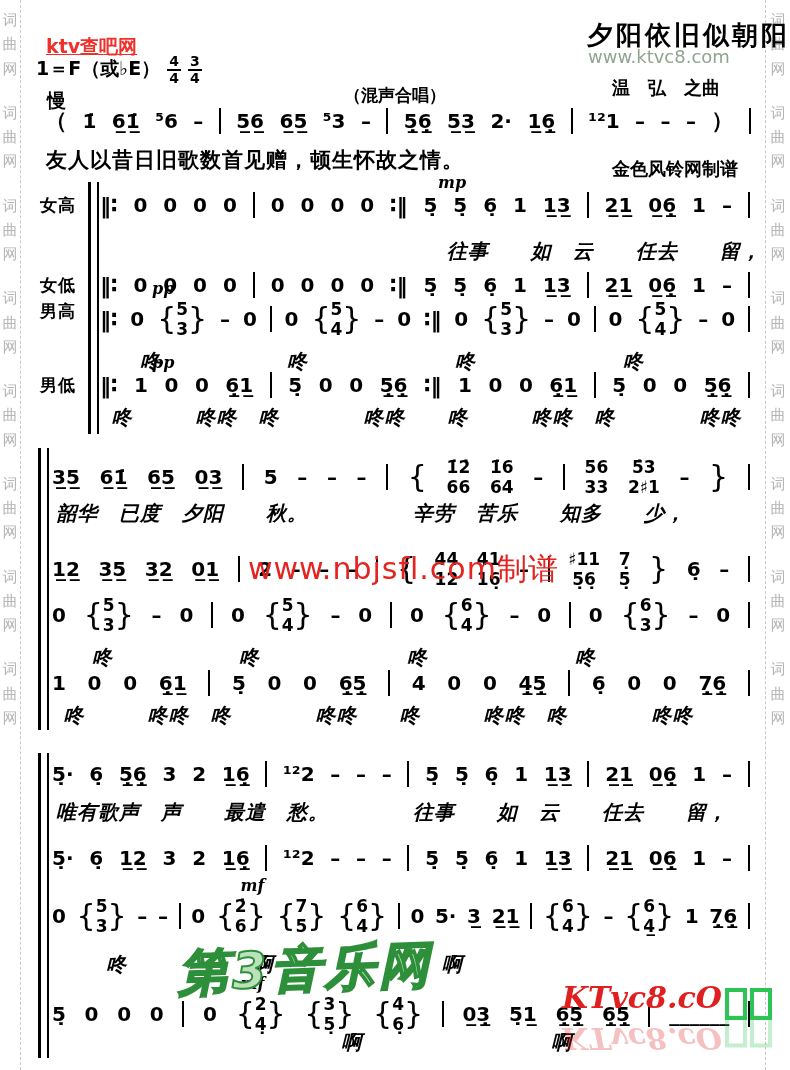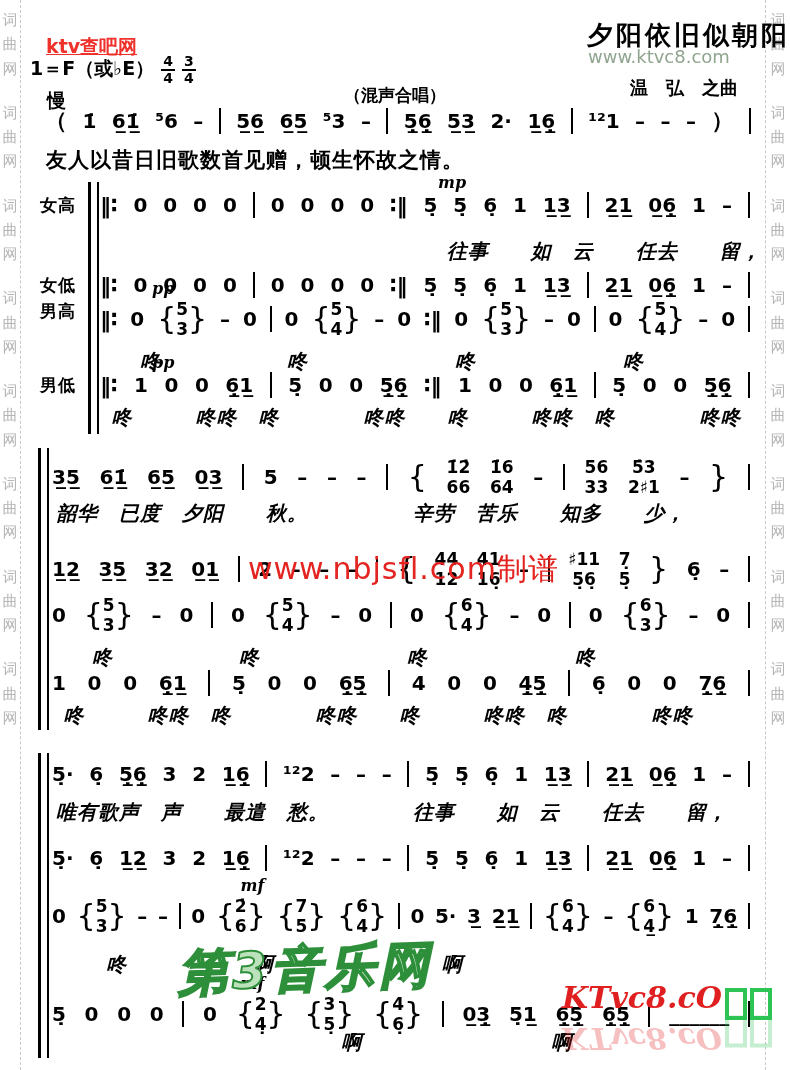--- a/index.html
+++ b/index.html
@@ -11,21 +11,21 @@
          padding-top:8px;color:#b5b5b5;font-size:15px;line-height:1.35;}
   #stripL{left:0;width:20px;border-right:1px dashed #c8c8c8;}
   #stripR{right:0;width:24px;border-left:1px dashed #c8c8c8;}
   .strip span{display:block;margin:2px 0;}
   .strip .gap{height:16px;}
 
   
   #title{position:absolute;left:0;right:0;top:18px;text-align:right;font-size:26px;font-weight:bold;
          letter-spacing:3px;font-family:"DejaVu Serif",serif;}
   #subtitle{position:absolute;left:0;right:0;top:84px;text-align:center;font-size:17px;font-weight:bold;}
-  #keyblock{position:absolute;left:30px;top:54px;font-size:19px;font-weight:bold;white-space:nowrap;}
+  #keyblock{position:absolute;left:36px;top:54px;font-size:19px;font-weight:bold;white-space:nowrap;}
   .frac{display:inline-block;vertical-align:middle;text-align:center;font-size:14px;line-height:1.05;
         margin-left:7px;font-weight:bold;}
   .frac .n{display:block;border-bottom:2px solid #000;padding:0 2px;}
   #tempo{position:absolute;left:47px;top:88px;font-size:19px;font-weight:bold;}
   #credits{position:absolute;right:52px;top:20px;font-size:18px;font-weight:bold;line-height:27px;
            text-align:left;white-space:pre;}
 
   
   .notesline{position:absolute;display:flex;justify-content:space-between;align-items:center;height:30px;}
   .notesline.tall{height:46px;}
@@ -139,20 +139,21 @@
   <div id="title">夕阳依旧似朝阳</div>
   <div id="subtitle">（混声合唱）</div>
 
   <div id="keyblock">
     <span>1＝F（或♭E）</span><span class="frac"><span class="n">4</span><span class="d">4</span></span><span class="frac"><span class="n">3</span><span class="d">4</span></span>
   </div>
   <div id="tempo">慢</div>
 
   <div id="credits">
     <div>温　弘　之曲</div>
+    <div>金色风铃网制谱</div>
   </div>
   <div id="wmKtvc8Top" class="wm">www.ktvc8.com</div>
 
   <div id="introline" class="notesline">
       <span class="sym">（</span>
       <span class="nt">1̇</span>
       <span class="nt">6̲1̲̇</span>
       <span class="nt">⁵6</span>
       <span class="nt">–</span>
       <span class="bl"></span>

